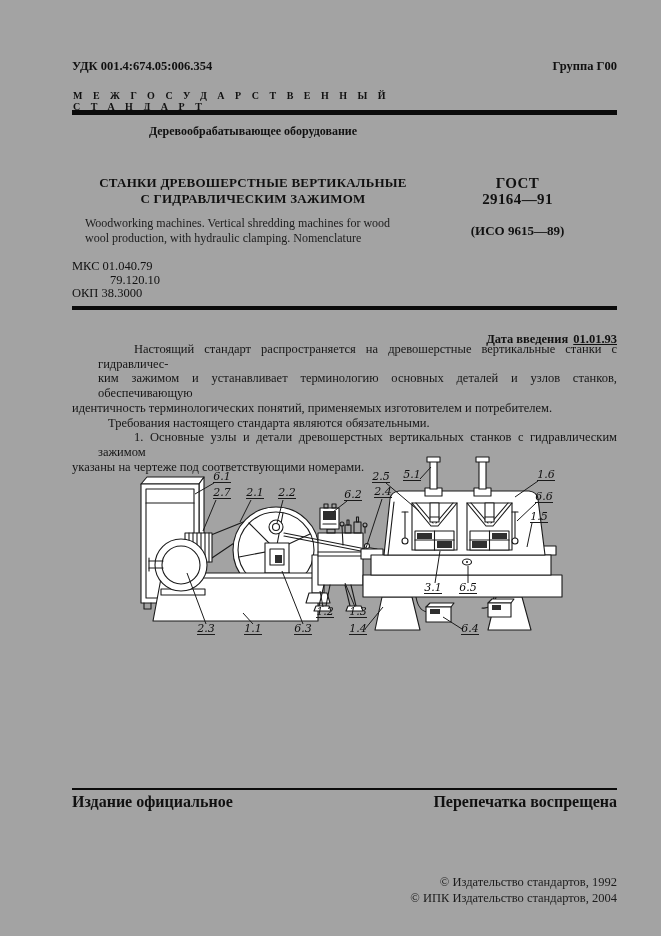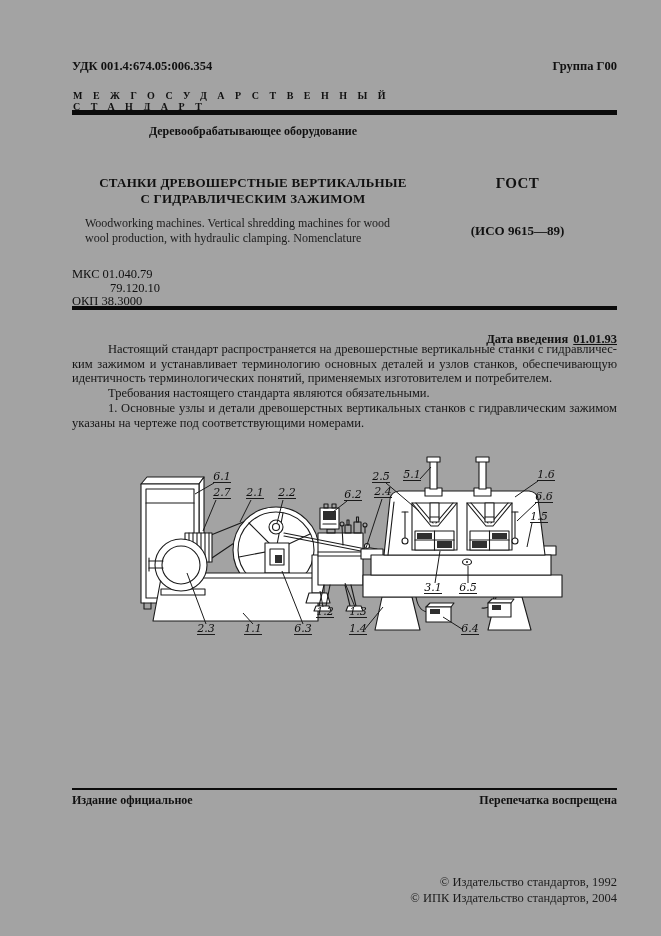--- a/index.html
+++ b/index.html
@@ -23,37 +23,37 @@
   
   .category{top:124px; left:72px; width:362px; text-align:center; font-size:12px; font-weight:bold;}
   .main-title{top:151px; left:72px; width:362px; text-align:center; font-size:13px;
               font-weight:bold; line-height:15.5px; letter-spacing:.2px;margin-top:24px;}
   .subtitle{top:197px; left:72px; width:362px; text-align:center; font-size:12px; font-weight:bold;}
   .title-en{top:216px; left:85px; width:330px; font-size:12px; line-height:14.5px; color:#1c1c1c;}
   .gost-block{top:175px; left:430px; width:175px; text-align:center; font-size:15px;
               font-weight:bold; line-height:16px; letter-spacing:.4px;}
   .iso-ref{top:223px; left:430px; width:175px; text-align:center; font-size:13px; font-weight:bold;}
   
-  .codes{top:268px; left:72px; font-size:12.5px; line-height:13.5px;}
+  .codes{top:260px; left:72px; font-size:12.5px; line-height:13.5px;}
   .codes .ind{padding-left:38px;}
   
   .date-line{top:332px; left:72px; width:545px; text-align:right; font-size:12.5px; font-weight:bold;}
   .date-line .u{text-decoration:underline; margin-left:5px;}
   
   .body-text{top:342px; left:72px; width:545px; font-size:12.5px; line-height:14.7px; color:#161616;}
   .body-text .ln{white-space:normal;}
   .body-text .ind{text-indent:36px;}
-  .body-text .just{text-align:justify; text-align-last:justify;}
+  .body-text .just{text-align:justify; text-align-last:justify;margin-left:26px;}
   
   .figure{top:455px; left:99px;}
   .callout-text{font-family:"DejaVu Serif","Liberation Serif",serif; font-style:italic;
                 font-size:11px; fill:#101010; text-anchor:middle;}
   
   .footer-row{top:793px; left:72px; width:545px; display:flex; justify-content:space-between;
-              font-size:12px; font-weight:bold;}
+              font-size:16px; font-weight:bold;}
   .copyright{top:834px; left:200px; width:417px; text-align:right; font-size:12.5px; line-height:15.5px; color:#1c1c1c;margin-top:41px;}
 </style>
 </head>
 <body>
 
 <div class="page">
 
   <div class="abs udk-row">
     <span>УДК 001.4:674.05:006.354</span>
     <span>Группа Г00</span>
@@ -70,20 +70,21 @@
     <div>СТАНКИ ДРЕВОШЕРСТНЫЕ ВЕРТИКАЛЬНЫЕ</div>
     <div>С ГИДРАВЛИЧЕСКИМ ЗАЖИМОМ</div>
   </div>
   <div class="abs title-en">
     <div>Woodworking machines. Vertical shredding machines for wood</div>
     <div>wool production, with hydraulic clamping. Nomenclature</div>
   </div>
 
   <div class="abs gost-block">
     <div>ГОСТ</div>
+    <div>29164—91</div>
   </div>
   <div class="abs iso-ref">(ИСО 9615—89)</div>
 
   <div class="abs codes">
     <div>МКС 01.040.79</div>
     <div class="ind">79.120.10</div>
     <div>ОКП 38.3000</div>
   </div>
 
   <div class="abs rule rule-2"></div>

